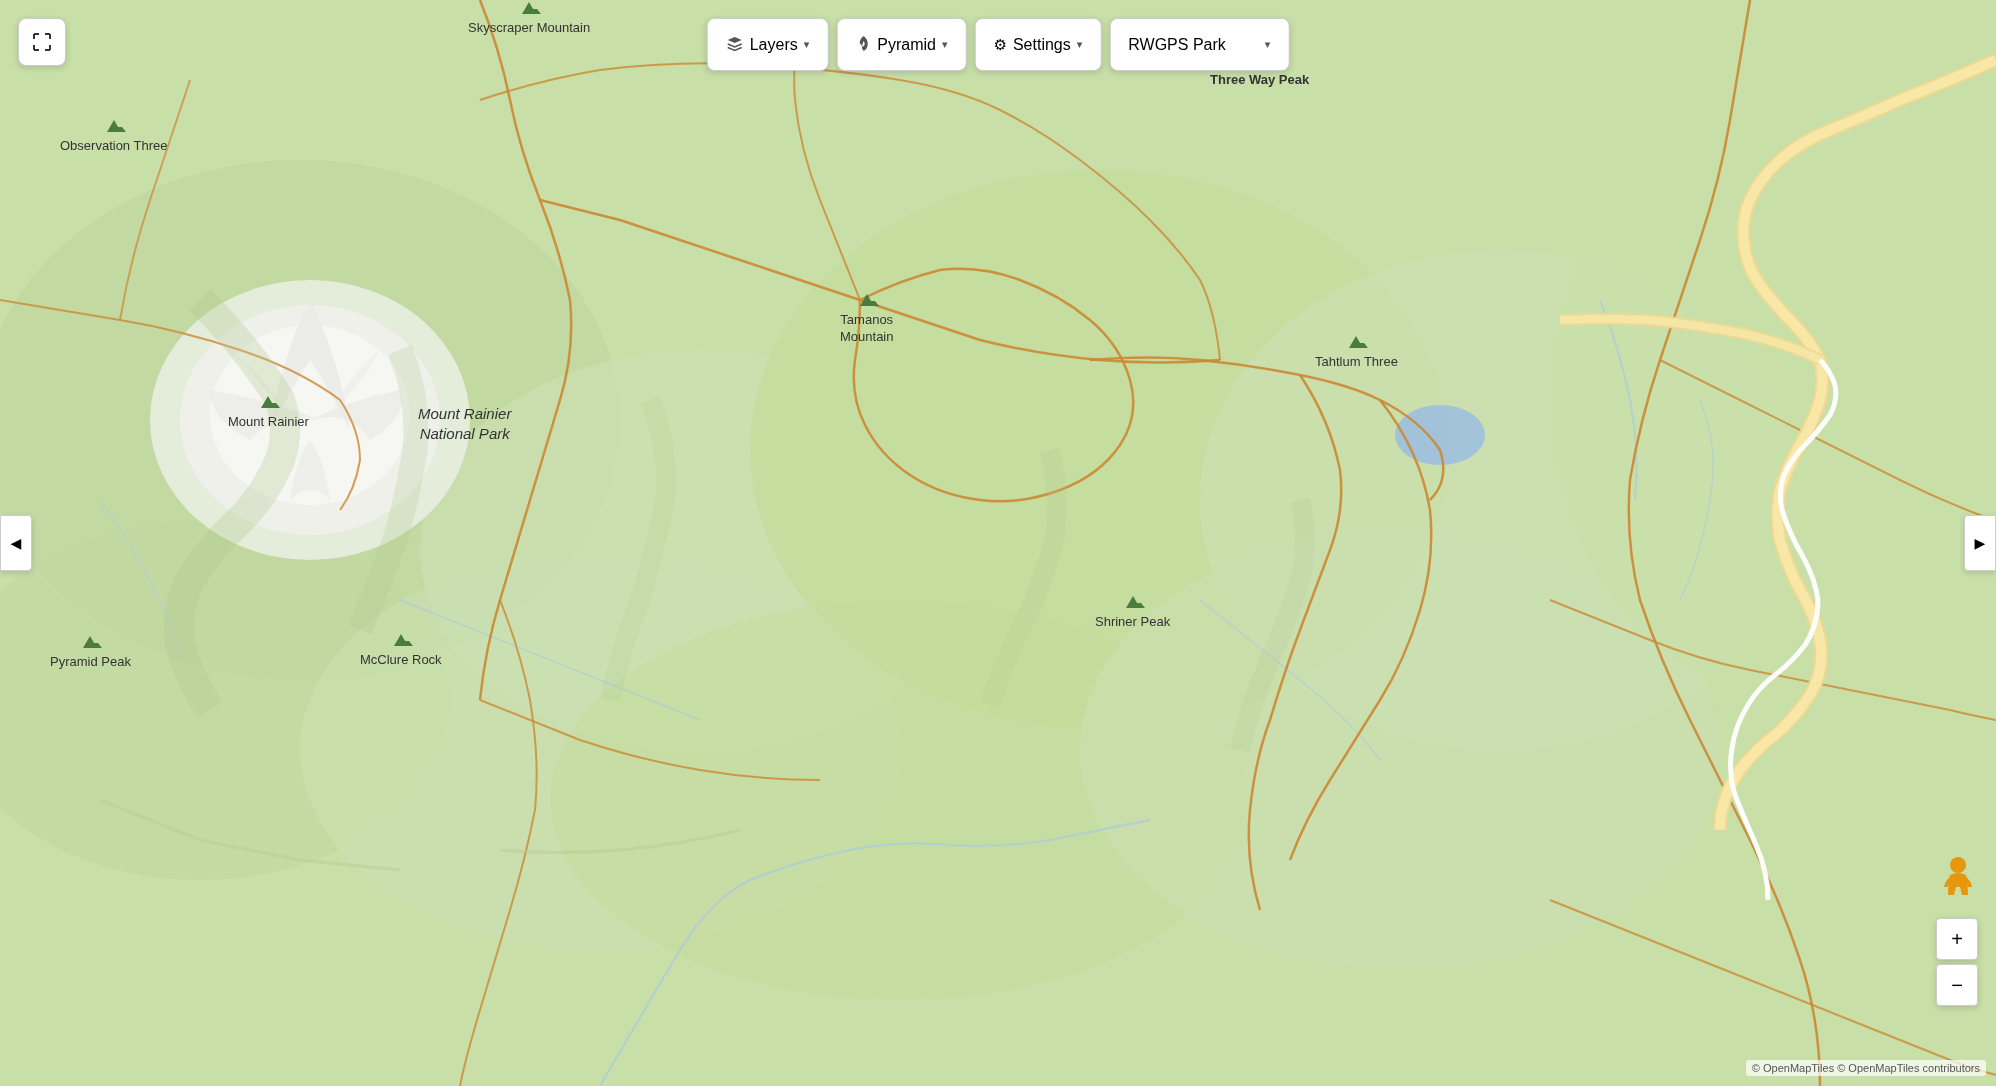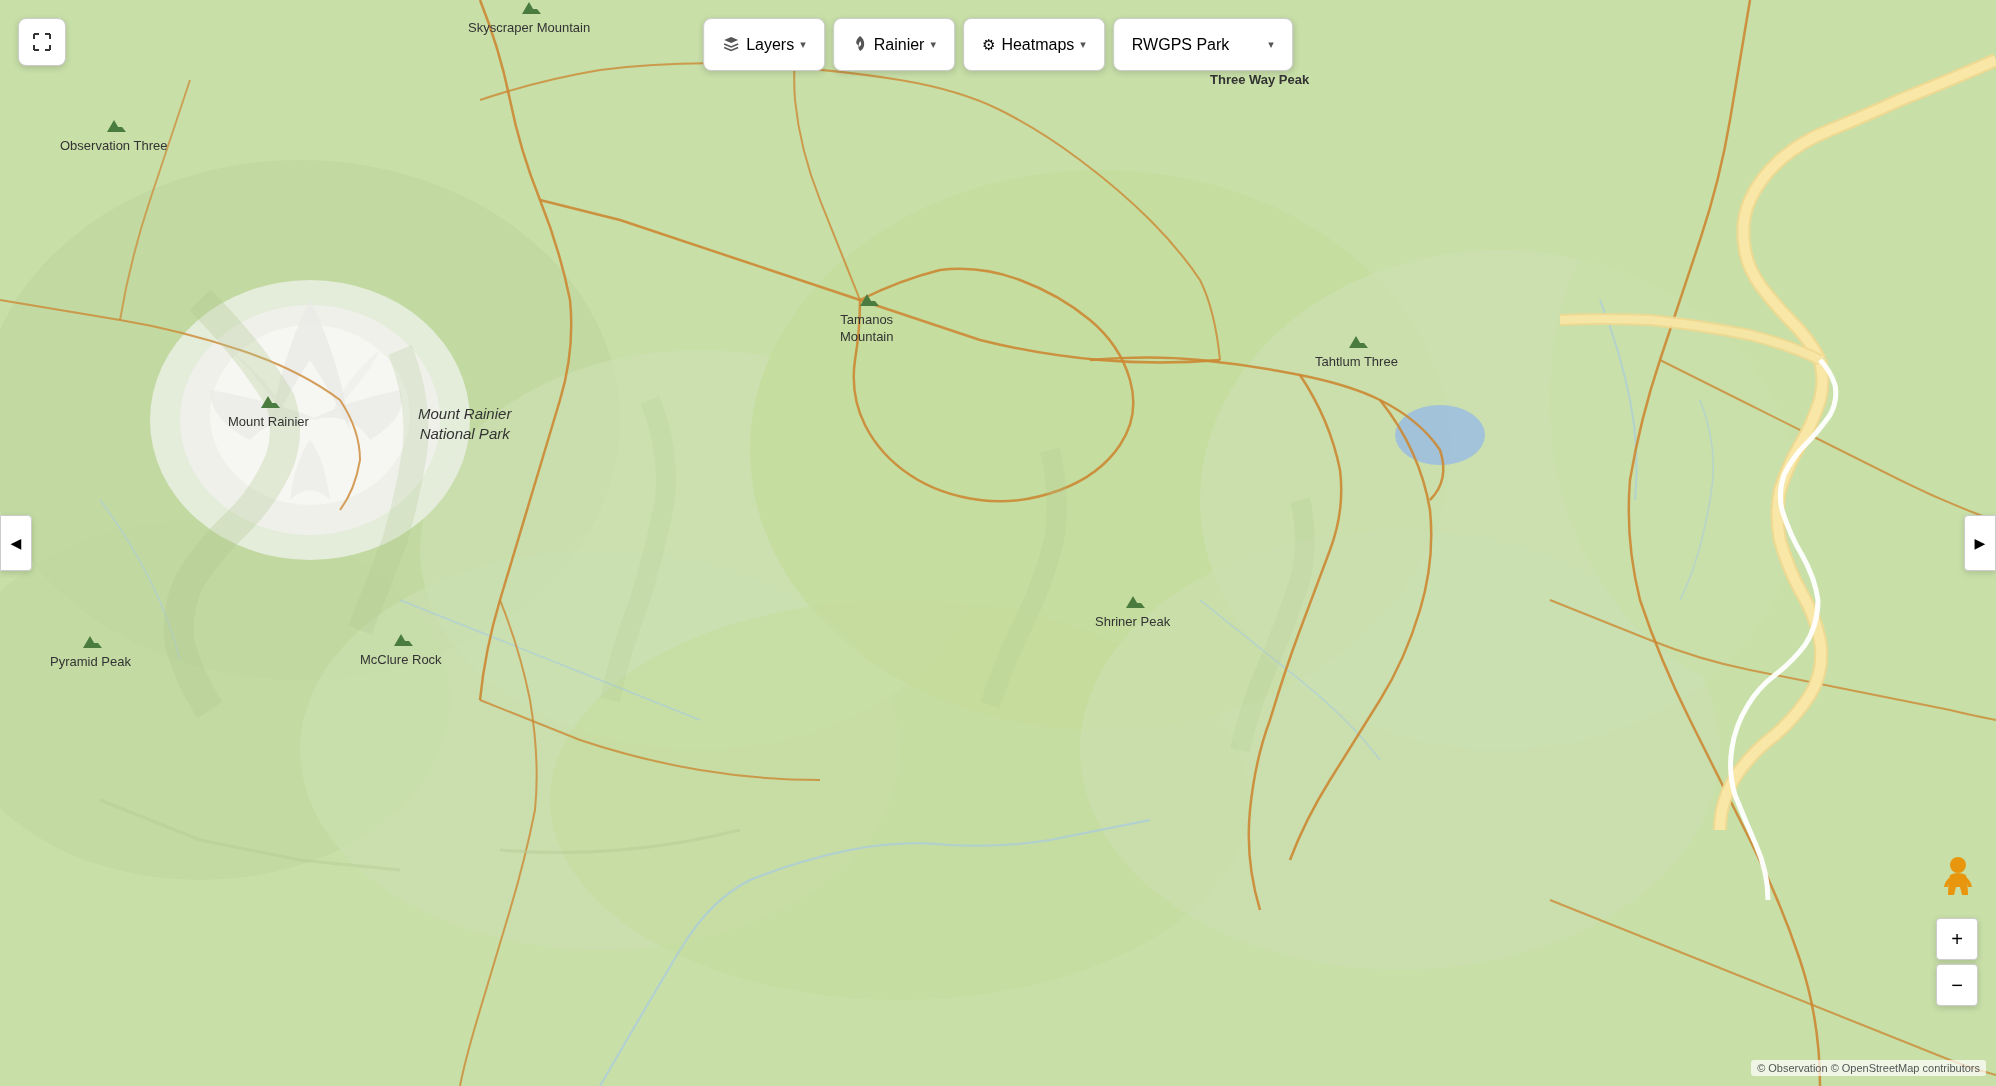--- a/index.html
+++ b/index.html
@@ -341,27 +341,27 @@
       <span>Layers</span>
       <span class="chevron">▾</span>
     </button>
 
     <button class="toolbar-btn">
       <span class="icon">
         <svg width="16" height="18" viewBox="0 0 16 18" fill="none">
           <path d="M8,2 Q12,5 12,10 Q12,15 8,17 Q6,15 6,12 Q7,13 8,12 Q10,10 8,7 Q6,10 7,12 Q5,11 4,9 Q4,5 8,2Z" fill="#555"></path>
         </svg>
       </span>
-      <span>Rainier</span>
+      <span>Pyramid</span>
       <span class="chevron">▾</span>
     </button>
 
     <button class="toolbar-btn">
       <span class="icon">⚙</span>
-      <span>Heatmaps</span>
+      <span>Settings</span>
       <span class="chevron">▾</span>
     </button>
 
     <button class="toolbar-btn" id="map-type-btn">
       <span>RWGPS Park</span>
       <span class="chevron">▾</span>
     </button>
   </div>
 
   <button class="nav-arrow" id="nav-left">
@@ -386,16 +386,16 @@
   <div id="zoom-controls">
     <button class="zoom-btn">
       <span>+</span>
     </button>
     <button class="zoom-btn">
       <span>−</span>
     </button>
   </div>
 
   <div id="attribution">
-    <span>© Observation © OpenStreetMap contributors</span>
+    <span>© OpenMapTiles © OpenMapTiles contributors</span>
   </div>
 
 </div>
 
 </body></html>

